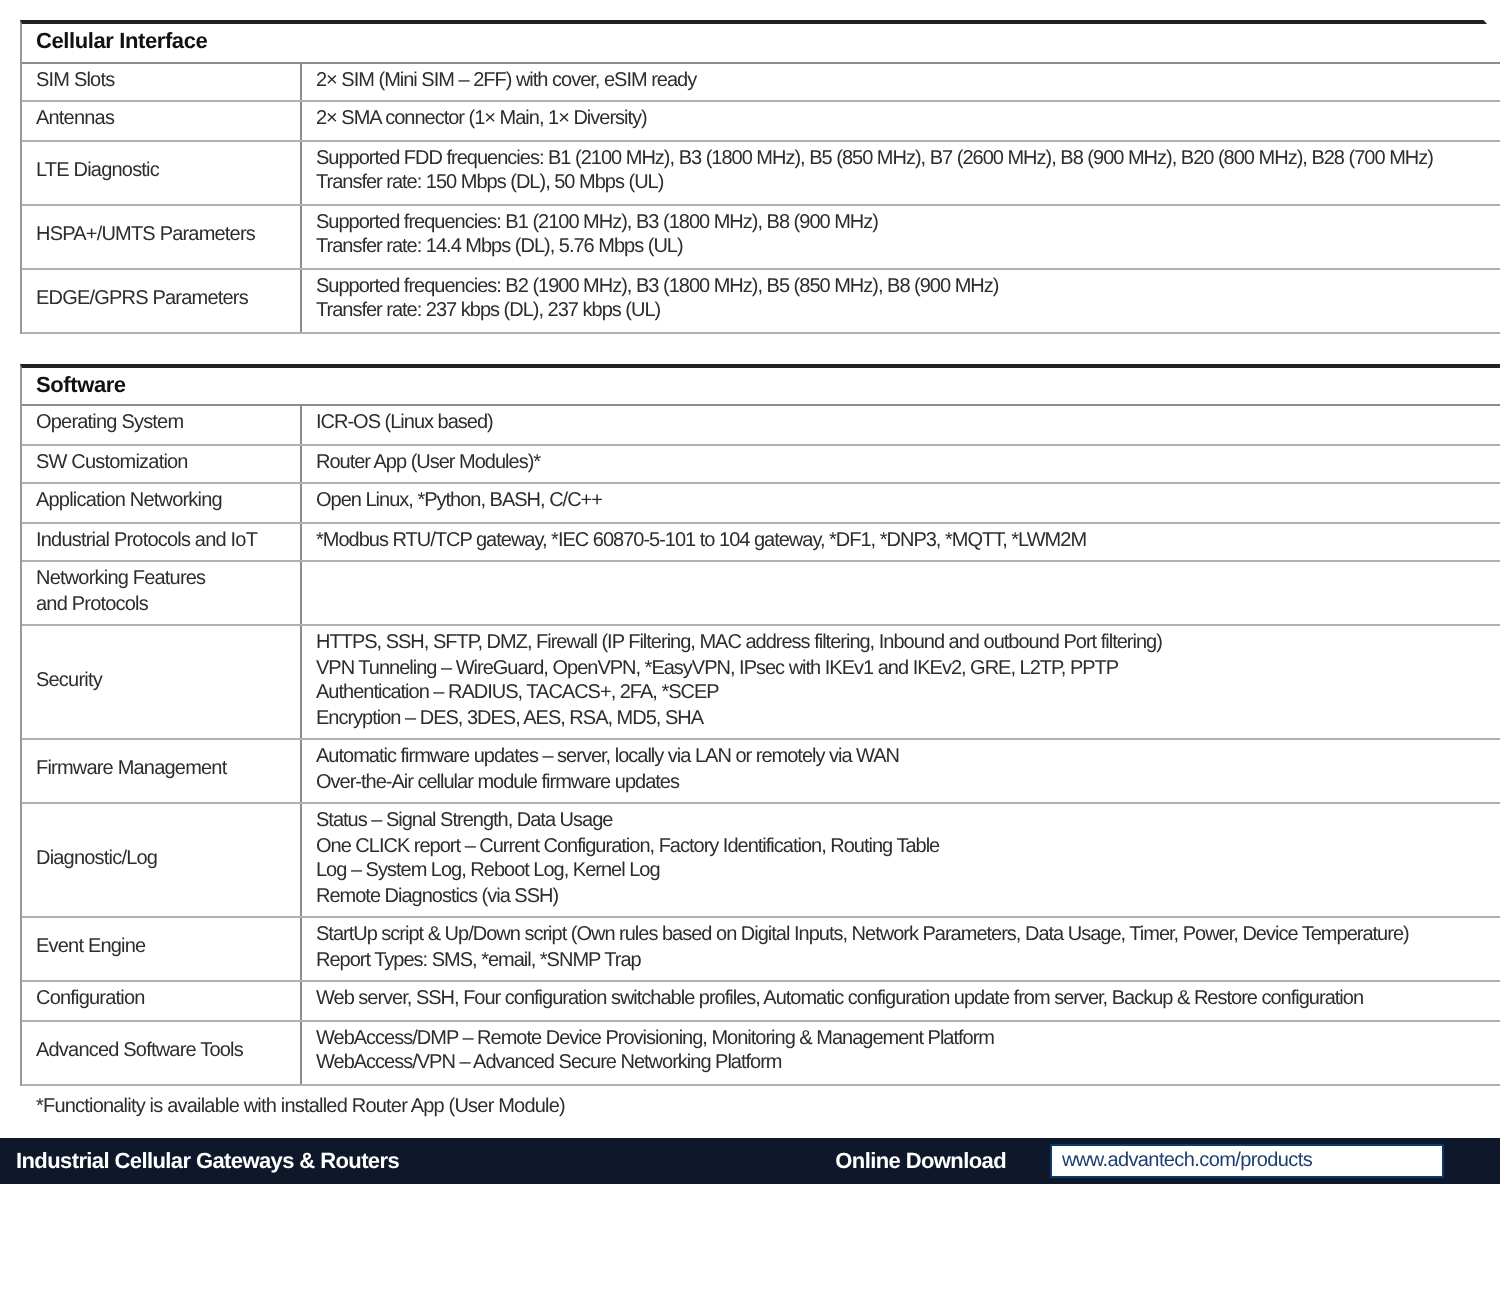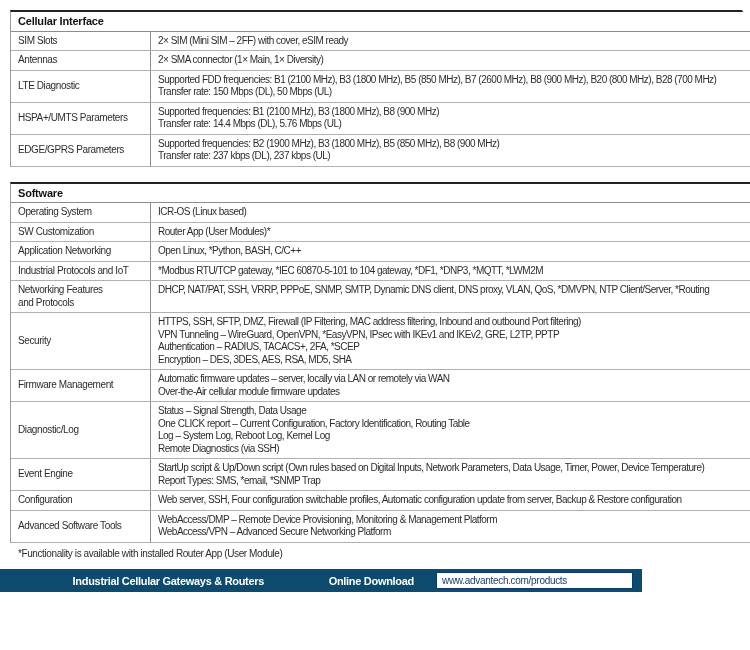--- a/index.html
+++ b/index.html
@@ -64,26 +64,25 @@
     top: 548px;
     left: 18px;
     font-size: 10px;
     letter-spacing: -0.4px;
     color: #2d2d2d;
   }
   #footer-bar {
     position: absolute;
     top: 569px;
     left: 0;
-    width: 642px;
+    width: 750px;
     height: 23px;
-    background: #0c4a6e;
+    background: #0f172a;
     display: flex;
     align-items: center;
-    text-align: center;
   }
   #footer-title {
     color: #ffffff;
     font-weight: bold;
     font-size: 11px;
     letter-spacing: -0.3px;
     padding-left: 8px;
     flex: 1 1 auto;
   }
   #download-label {
@@ -92,21 +91,21 @@
     font-size: 11px;
     letter-spacing: -0.3px;
     margin-right: 22px;
   }
   #download-box {
     width: 197px;
     height: 17px;
     background: #ffffff;
     border: 1px solid #0a3a6b;
     box-sizing: border-box;
-    margin-right: 9px;
+    margin-right: 28px;
     display: flex;
     align-items: center;
   }
   #download-url {
     font-size: 10px;
     letter-spacing: -0.3px;
     color: #1c3f70;
     padding-left: 5px;
     white-space: nowrap;
   }
@@ -175,21 +174,20 @@
         <div class="spec-row">
           <div class="spec-label">Industrial Protocols and IoT</div>
           <div class="spec-value">
             <div class="spec-line">*Modbus RTU/TCP gateway, *IEC 60870-5-101 to 104 gateway, *DF1, *DNP3, *MQTT, *LWM2M</div>
           </div>
         </div>
         <div class="spec-row">
           <div class="spec-label">Networking Features
 and Protocols</div>
           <div class="spec-value">
-            <div class="spec-line">DHCP, NAT/PAT, SSH, VRRP, PPPoE, SNMP, SMTP, Dynamic DNS client, DNS proxy, VLAN, QoS, *DMVPN, NTP Client/Server, *Routing</div>
           </div>
         </div>
         <div class="spec-row">
           <div class="spec-label">Security</div>
           <div class="spec-value">
             <div class="spec-line">HTTPS, SSH, SFTP, DMZ, Firewall (IP Filtering, MAC address filtering, Inbound and outbound Port filtering)</div>
             <div class="spec-line">VPN Tunneling – WireGuard, OpenVPN, *EasyVPN, IPsec with IKEv1 and IKEv2, GRE, L2TP, PPTP</div>
             <div class="spec-line">Authentication – RADIUS, TACACS+, 2FA, *SCEP</div>
             <div class="spec-line">Encryption – DES, 3DES, AES, RSA, MD5, SHA</div>
           </div>

